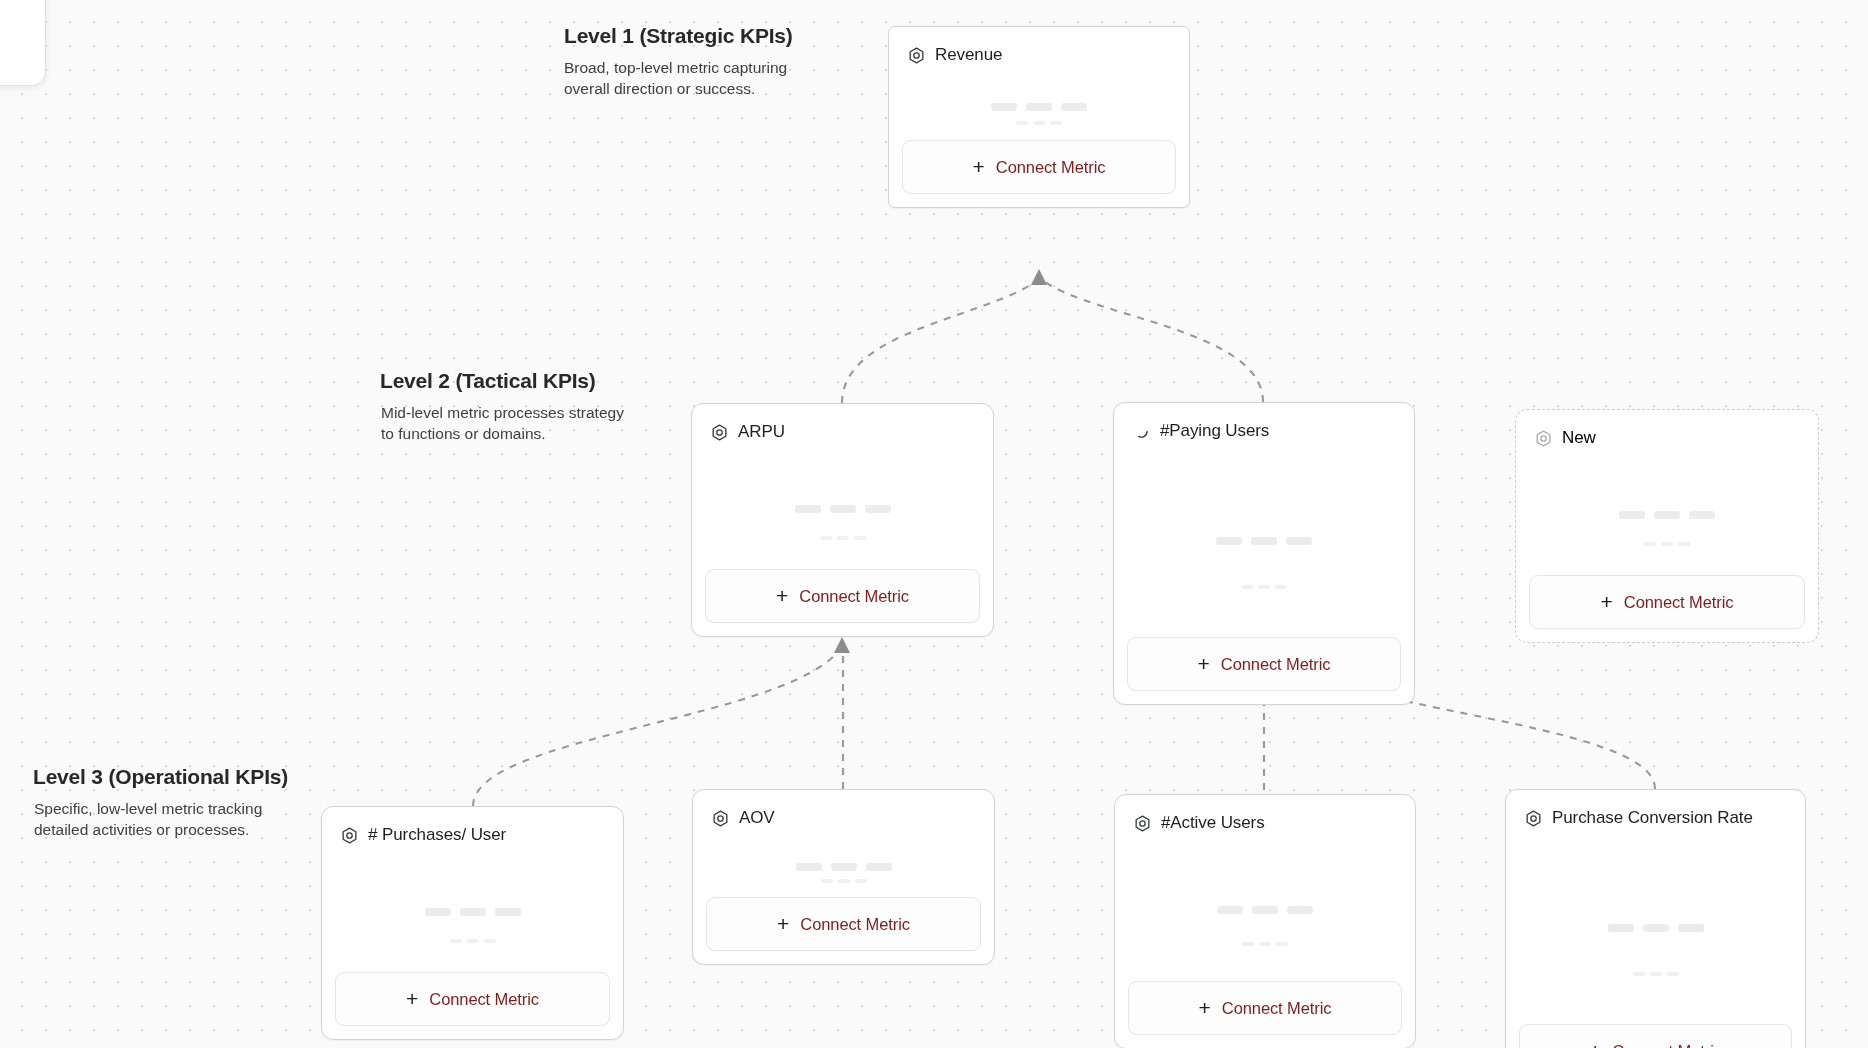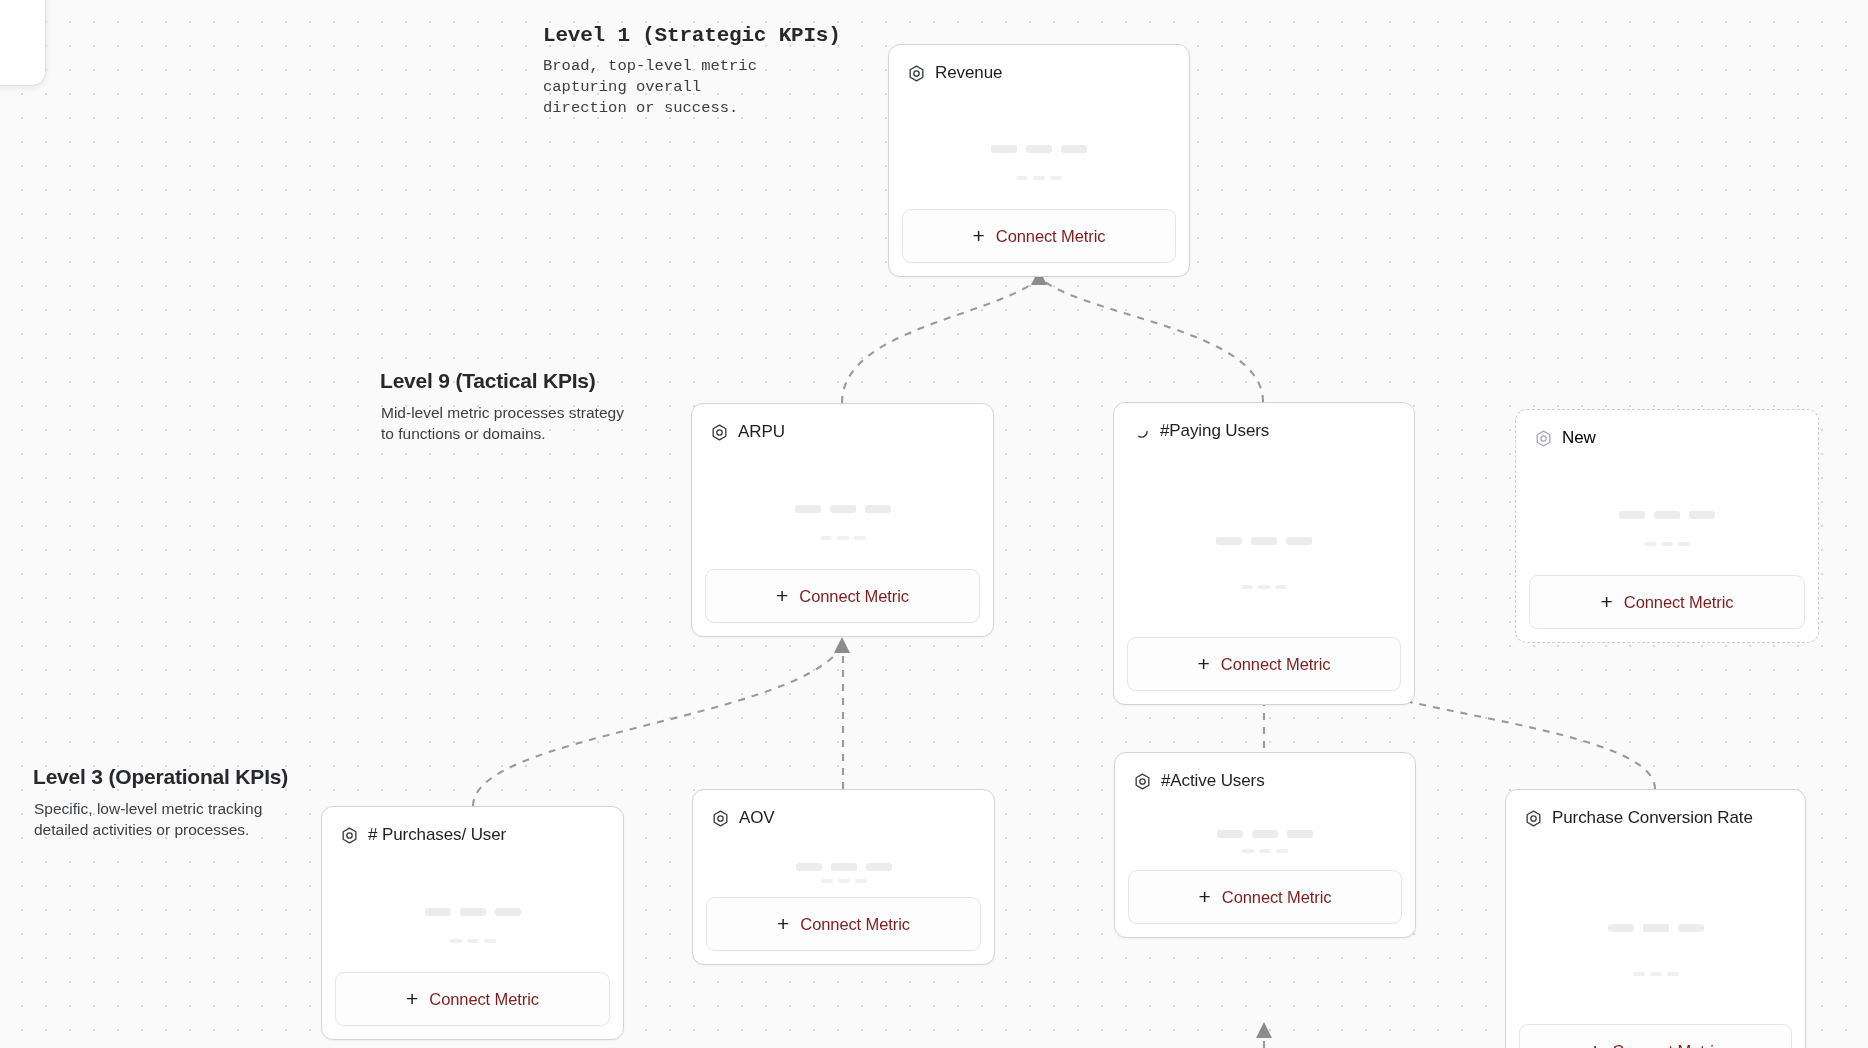--- a/index.html
+++ b/index.html
@@ -46,21 +46,21 @@
     white-space: nowrap;
     margin: 0 0 9px 0;
   }
   .level-desc {
     font-size: 15.5px;
     line-height: 1.37;
     color: #3d4043;
     margin: 0;
     max-width: 250px;
   }
-  .lvl1 { left: 543px; top: 24px; font-family: Liberation Mono, monospace; }
+  .lvl1 { left: 564px; top: 24px; }
   .lvl1 .level-desc { max-width: 246px; }
   .lvl2 { left: 380px; top: 369px; }
   .lvl2 .level-title { margin-left: 0; }
   .lvl2 .level-desc { margin-left: 1px; max-width: 244px; }
   .lvl3 { left: 33px; top: 765px; }
   .lvl3 .level-desc { max-width: 250px; margin-left: 1px; }
 
   
   .card {
     position: absolute;
@@ -195,31 +195,31 @@
       <polygon points="1264,1022 1272,1038 1256,1038"></polygon>
     </g>
   </svg>
 
   <div class="level-block lvl1">
     <div class="level-title">Level 1 (Strategic KPIs)</div>
     <div class="level-desc">Broad, top-level metric capturing overall direction or success.</div>
   </div>
 
   <div class="level-block lvl2">
-    <div class="level-title">Level 9 (Tactical KPIs)</div>
+    <div class="level-title">Level 2 (Tactical KPIs)</div>
     <div class="level-desc">Mid-level metric processes strategy to functions or domains.</div>
   </div>
 
   <div class="level-block lvl3">
     <div class="level-title">Level 3 (Operational KPIs)</div>
     <div class="level-desc">Specific, low-level metric tracking detailed activities or processes.</div>
   </div>
 
   <div id="cards-layer">
-      <div class="card" style="left: 888px; top: 44px; width: 302px; height: 233px;">
+      <div class="card" style="left: 888px; top: 26px; width: 302px; height: 182px; border-radius: 7px;">
     <div class="card-head">
       <svg class="card-icon" viewBox="0 0 24 24" fill="none" stroke="currentColor" stroke-width="1.7" stroke-linejoin="round" stroke-linecap="round">
             <path d="M12 2.6 L20 7.3 L20 16.7 L12 21.4 L4 16.7 L4 7.3 Z"></path>
             <circle cx="12" cy="12" r="3.4"></circle>
           </svg>
       <span class="card-title">Revenue</span>
     </div>
     <div class="card-body">
       <div class="sk-row top">
         <span class="sk"></span>
@@ -354,21 +354,21 @@
         <span class="sk"></span>
         <span class="sk"></span>
         <span class="sk"></span>
       </div>
     </div>
     <div class="connect-btn">
       <span class="connect-plus">+</span>
       <span class="connect-label">Connect Metric</span>
     </div>
   </div>
-      <div class="card" style="left: 1114px; top: 752px; width: 302px; height: 186px;">
+      <div class="card" style="left: 1114px; top: 794px; width: 302px; height: 255px;">
     <div class="card-head">
       <svg class="card-icon" viewBox="0 0 24 24" fill="none" stroke="currentColor" stroke-width="1.7" stroke-linejoin="round" stroke-linecap="round">
             <path d="M12 2.6 L20 7.3 L20 16.7 L12 21.4 L4 16.7 L4 7.3 Z"></path>
             <circle cx="12" cy="12" r="3.4"></circle>
           </svg>
       <span class="card-title">#Active Users</span>
     </div>
     <div class="card-body">
       <div class="sk-row top">
         <span class="sk"></span>

